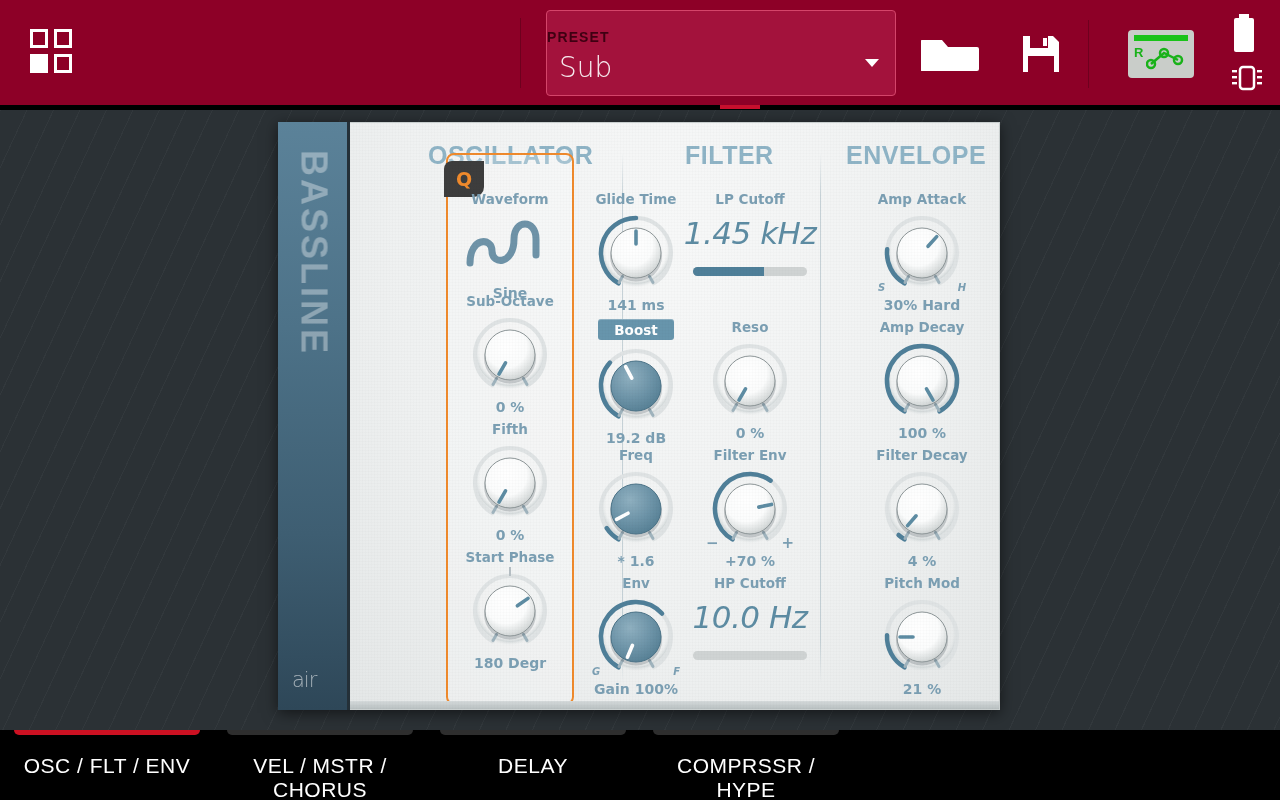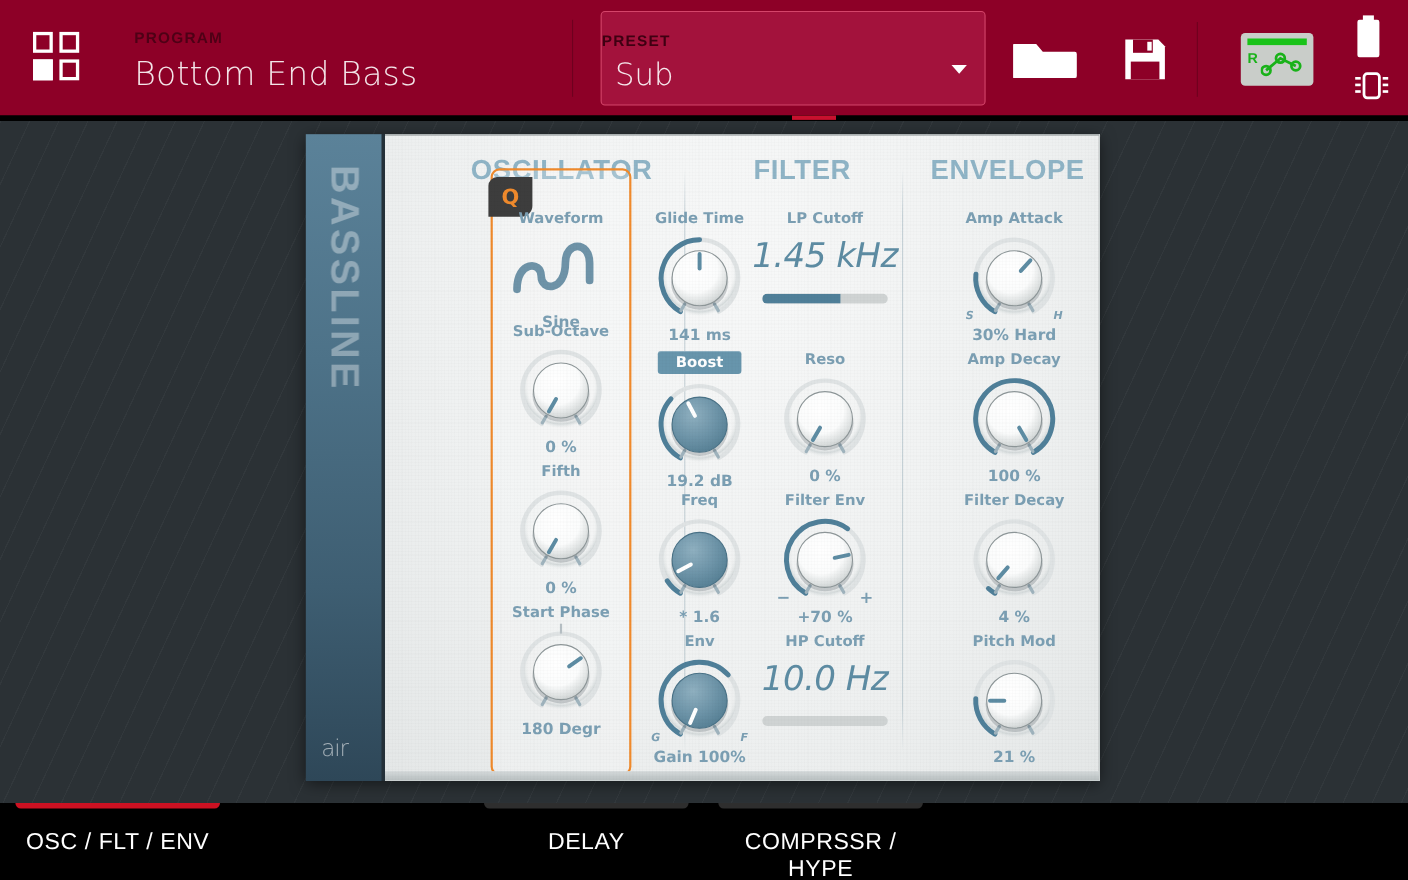--- a/index.html
+++ b/index.html
@@ -262,24 +262,20 @@
 <div id="root">
 
   <div class="header">
     <div class="grid-icon">
       <i class="a"></i>
       <i class="b"></i>
       <i class="c"></i>
       <i class="d"></i>
     </div>
 
-    <div class="program-block">
-      <div class="lbl-small">PROGRAM</div>
-      <div class="program-name">Bottom End Bass</div>
-    </div>
 
     <div class="header-divider"></div>
 
     <div class="preset-box">
       <div class="lbl-small">PRESET</div>
       <div class="preset-value">Sub</div>
       <div class="caret"></div>
     </div>
 
     <div class="hdr-icon folder-icon">
@@ -773,20 +769,24 @@
 
       <div class="face-bottom-bar"></div>
     </div>
   </div>
 
   <div class="tabbar">
     <div class="tab" style="left:14px; width:186px;">
       <div class="tab-top active"></div>
       <div class="tab-label">OSC / FLT / ENV</div>
     </div>
+    <div class="tab" style="left:227px; width:186px;">
+      <div class="tab-top"></div>
+      <div class="tab-label">VEL / MSTR / CHORUS</div>
+    </div>
     <div class="tab" style="left:440px; width:186px;">
       <div class="tab-top"></div>
       <div class="tab-label">DELAY</div>
     </div>
     <div class="tab" style="left:653px; width:186px;">
       <div class="tab-top"></div>
       <div class="tab-label">COMPRSSR / HYPE</div>
     </div>
   </div>
 

